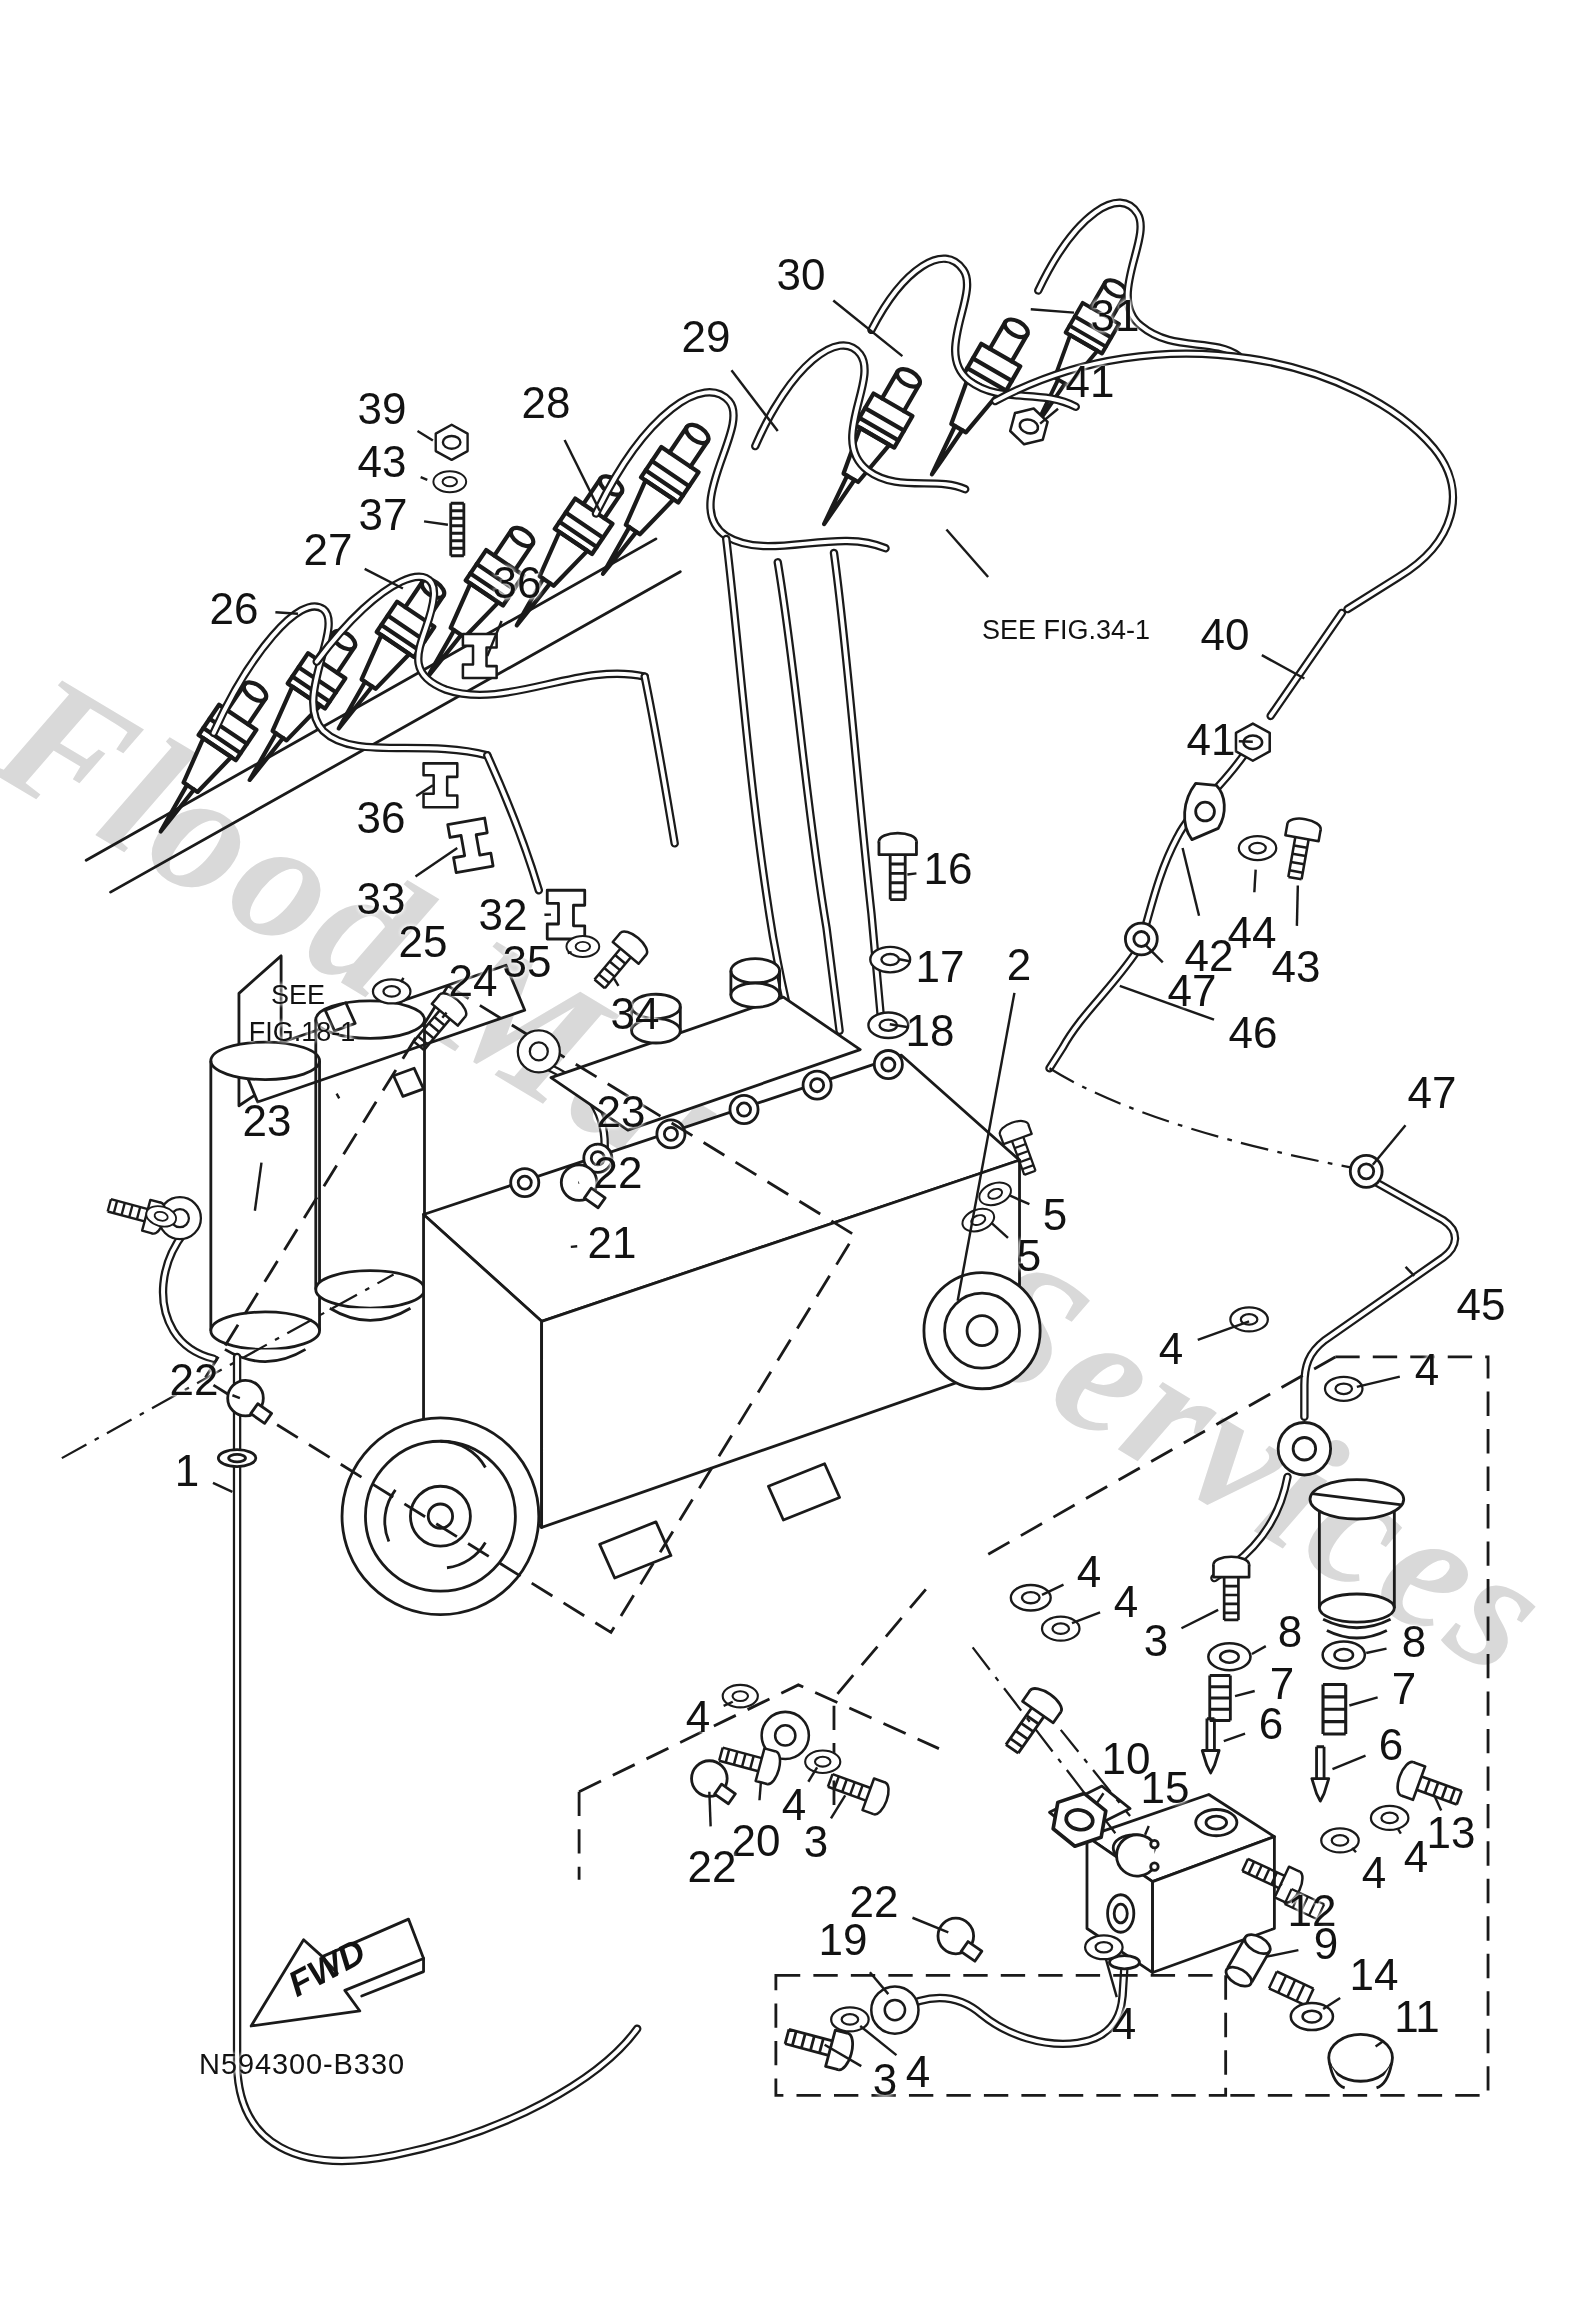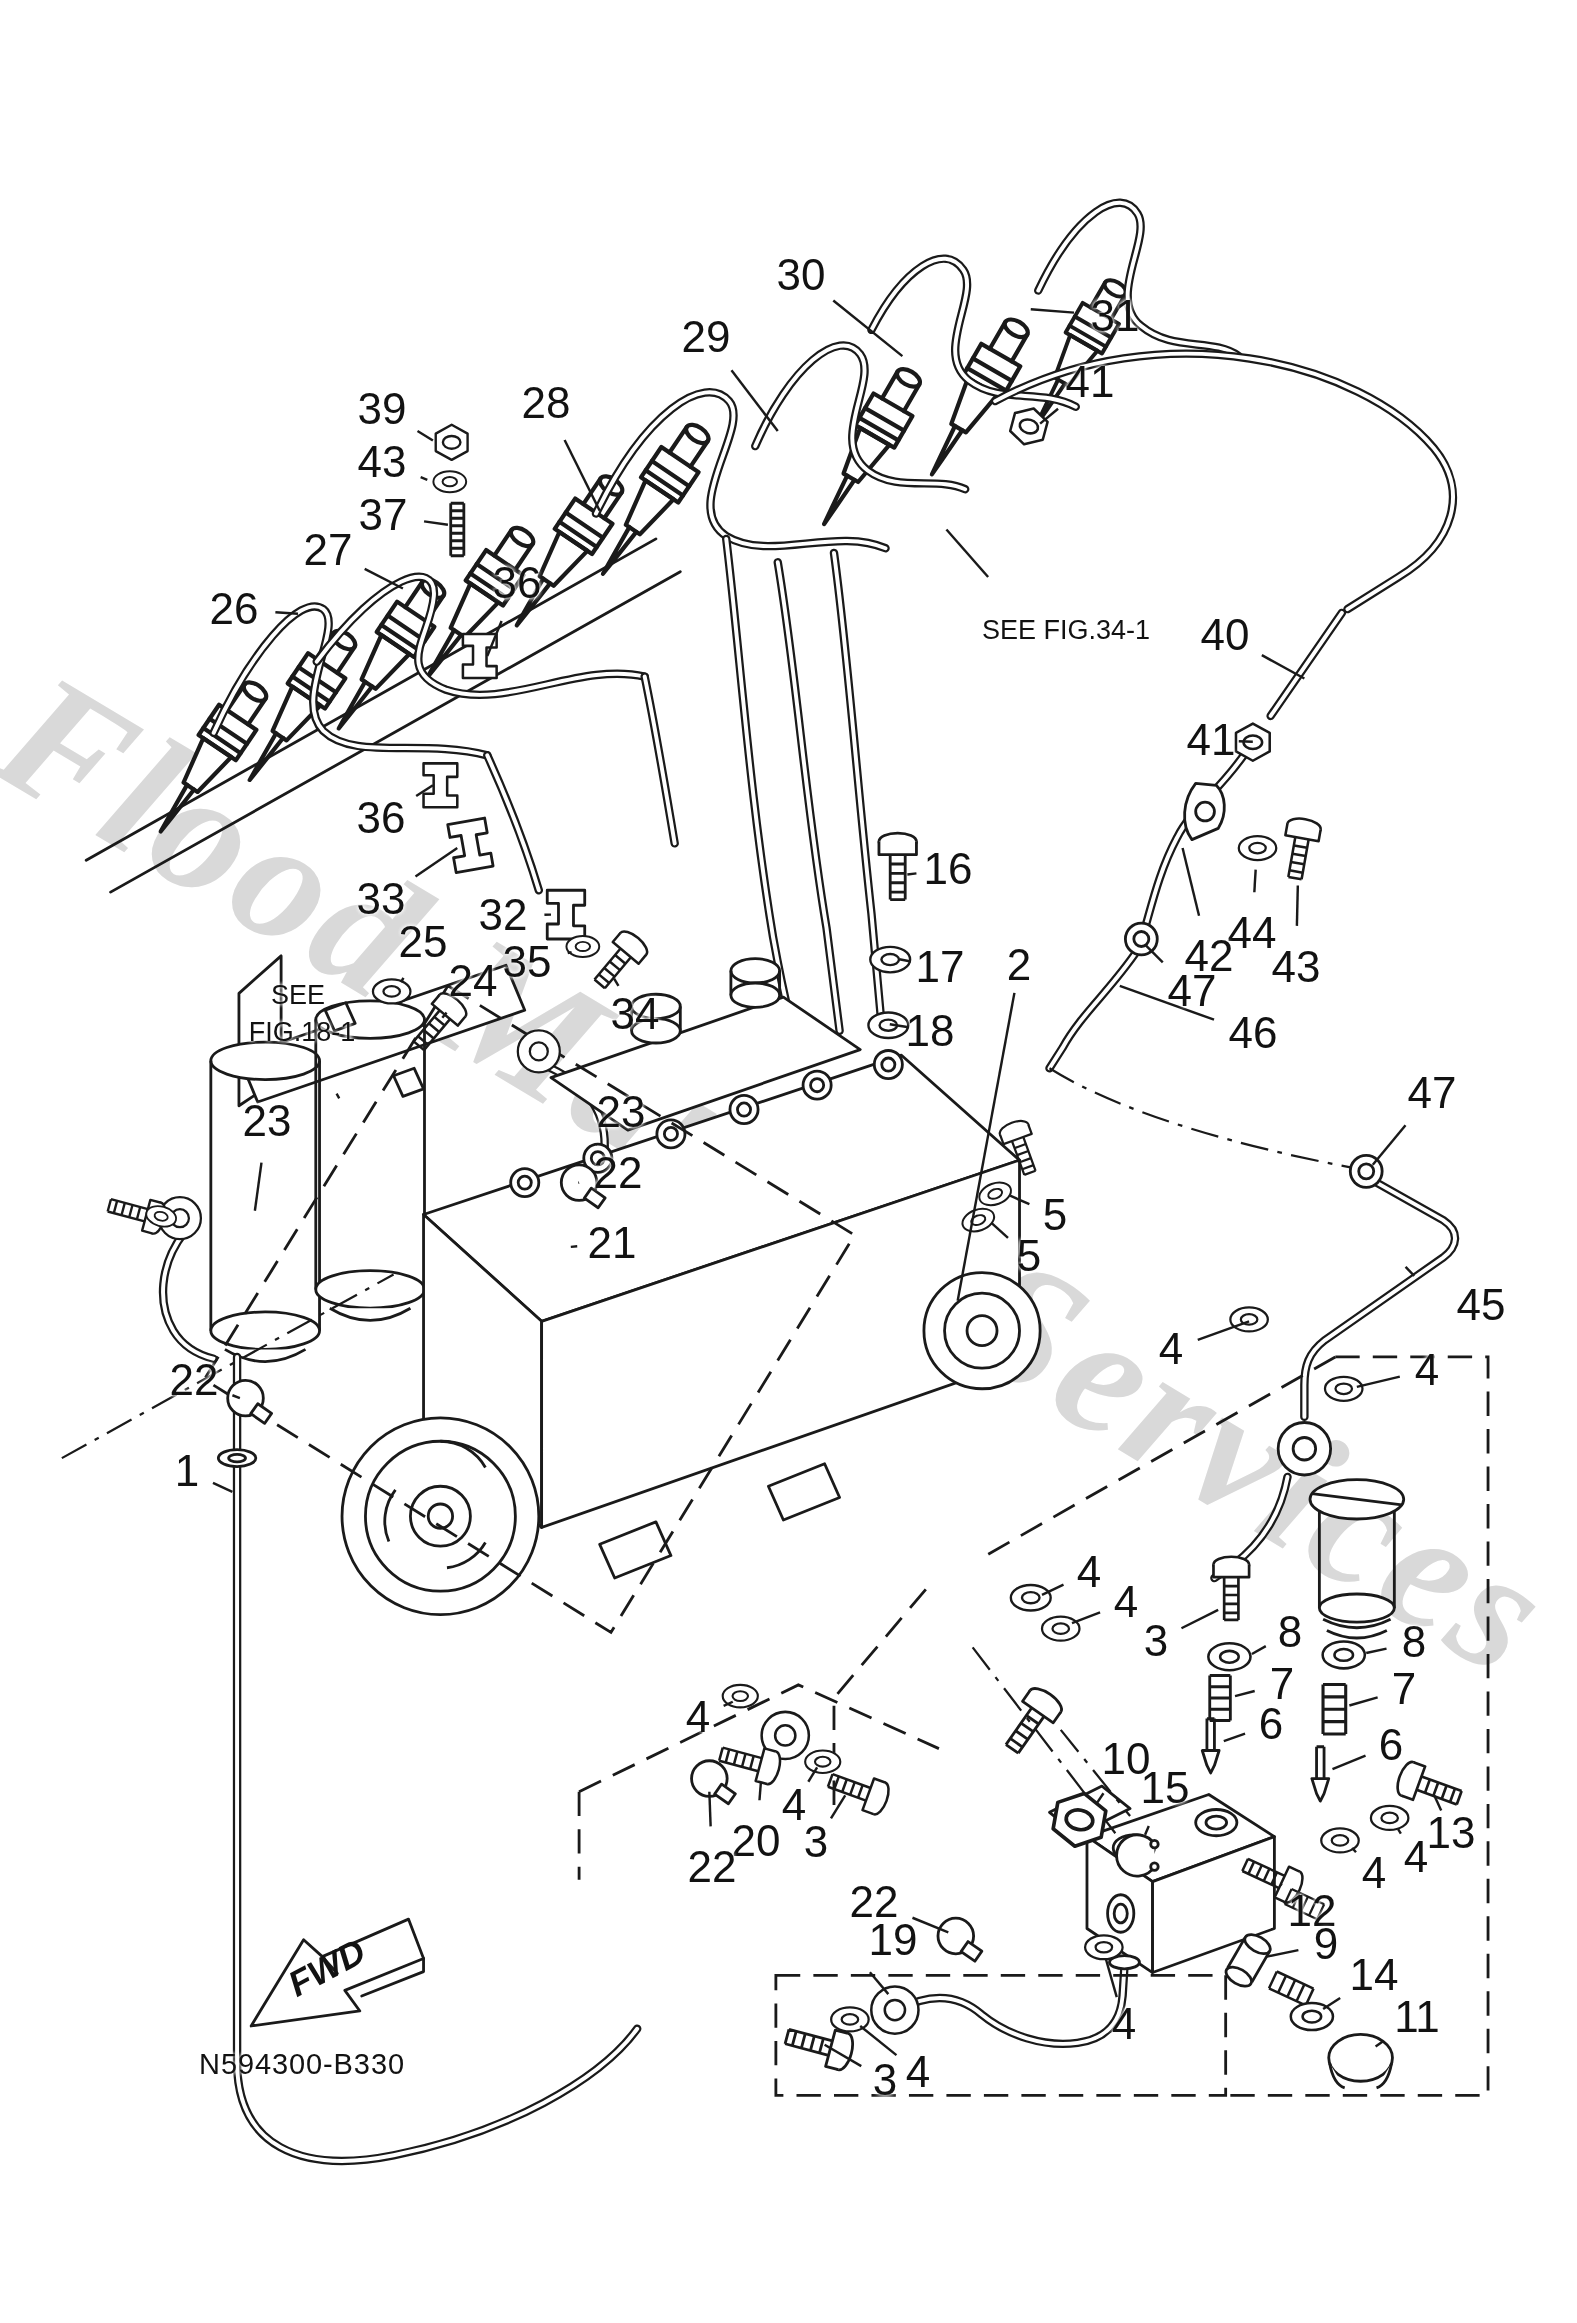--- a/index.html
+++ b/index.html
@@ -478,21 +478,21 @@
       <div class="callout" style="left: 1326px; top: 1944px;">9</div>
       <div class="callout" style="left: 1374px; top: 1975px;">14</div>
       <div class="callout" style="left: 1417px; top: 2017px;">11</div>
       <div class="callout" style="left: 1124px; top: 2024px;">4</div>
       <div class="callout" style="left: 698px; top: 1717px;">4</div>
       <div class="callout" style="left: 794px; top: 1805px;">4</div>
       <div class="callout" style="left: 756px; top: 1841px;">20</div>
       <div class="callout" style="left: 816px; top: 1842px;">3</div>
       <div class="callout" style="left: 712px; top: 1867px;">22</div>
       <div class="callout" style="left: 874px; top: 1902px;">22</div>
-      <div class="callout" style="left: 893px; top: 1940px;">19</div>
+      <div class="callout" style="left: 843px; top: 1940px;">19</div>
       <div class="callout" style="left: 885px; top: 2080px;">3</div>
       <div class="callout" style="left: 918px; top: 2072px;">4</div>
       <div class="callout ref" style="left: 1034px; top: 630px; margin-left: 32px;">SEE FIG.34-1</div>
       <div class="callout ref" style="left: 298px; top: 995px; text-align: right;">SEE</div>
       <div class="callout ref" style="left: 302px; top: 1032px;">FIG.18-1</div>
     </div>
 </div>
 
 
 </body></html>

